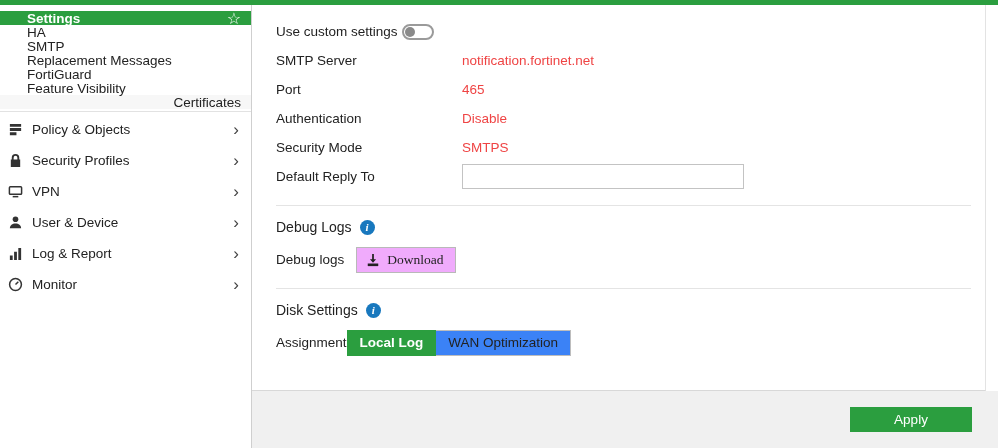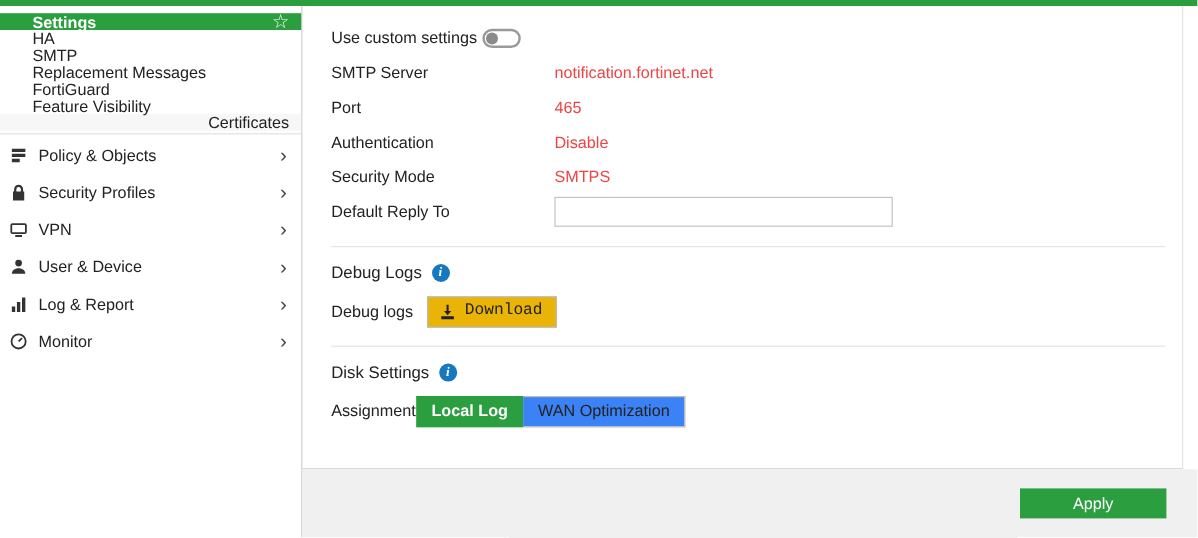--- a/index.html
+++ b/index.html
@@ -81,23 +81,23 @@
   }
   .info-icon {
     width: 15px; height: 15px; border-radius: 50%;
     background: #1878be; color: #fff; font-size: 11px; font-weight: bold;
     display: inline-flex; align-items: center; justify-content: center;
     font-family: "Liberation Serif", serif; font-style: italic;
   }
 
   .download-btn {
     display: inline-flex; align-items: center; gap: 7px;
-    border: 1px solid #b9b9b9; background: #eab308; cursor: pointer;
+    border: 1px solid #b9b9b9; background: #f0abfc; cursor: pointer;
     height: 26px; padding: 0 11px 0 9px; font-size: 13.5px;
-    font-family: Liberation Mono, monospace; color: #222;
+    font-family: Liberation Serif, serif; color: #222;
   }
   .download-btn svg { width: 14px; height: 14px; }
 
   .segmented { display: inline-flex; }
   .seg-btn {
     height: 26px; padding: 0 12px; font-size: 13.5px; cursor: pointer;
     font-family: "Liberation Sans", sans-serif;
     border: 1px solid #bdbdbd; background: #3b82f6; color: #222;
   }
   .seg-btn.seg-selected {

